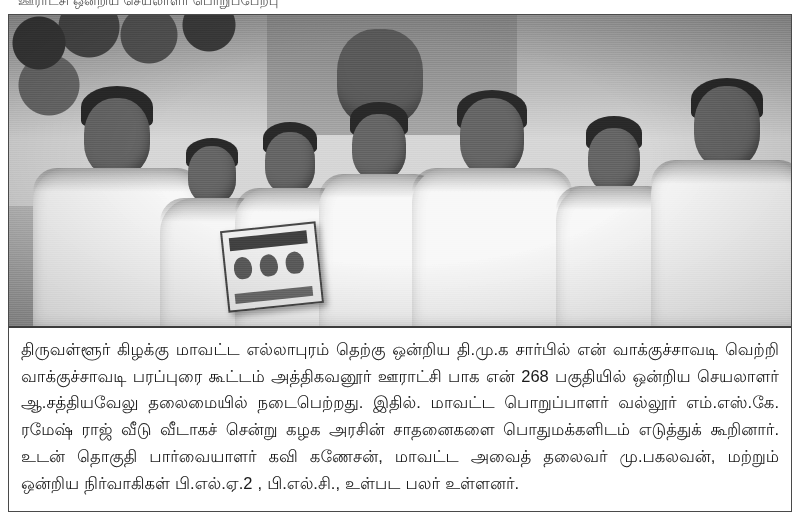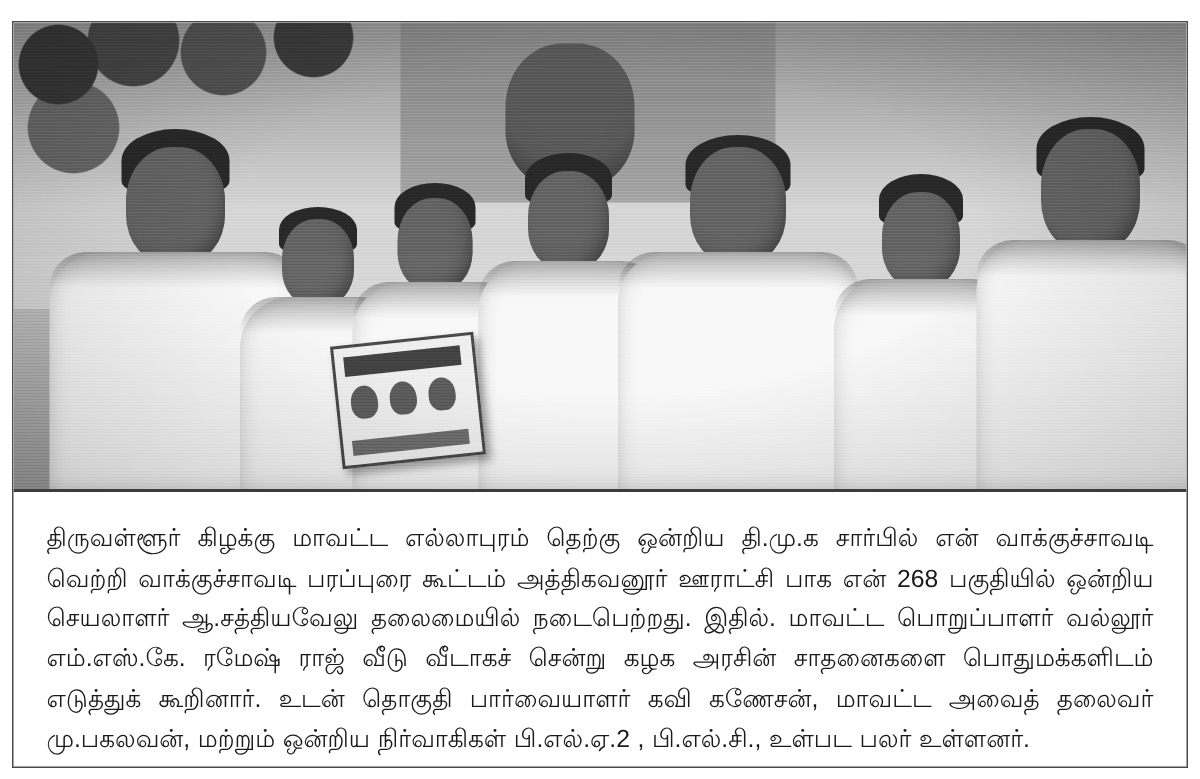--- a/index.html
+++ b/index.html
@@ -200,28 +200,31 @@
   .caption {
     padding: 8px 12px 10px 12px;
     font-size: 16.5px;
     line-height: 1.62;
     color: #1a1a1a;
     text-align: justify;
     text-justify: inter-word;
     word-spacing: 0.5px;
   }
   .caption p {
-    margin: 10px;
+    margin: 0;
   }
 </style>
 </head>
 <body>
 
 <div class="clipping">
 
+  <div class="top-strip">
+    <div class="top-strip-text">ஊராட்சி ஒன்றிய செயலாளர் பொறுப்பேற்பு</div>
+  </div>
 
   <div class="article-frame">
 
     <div class="photo">
       <div class="photo-sky"></div>
       <div class="photo-foliage"></div>
       <div class="photo-banner">
         <div class="photo-banner-face"></div>
       </div>
       <div class="photo-wall"></div>

